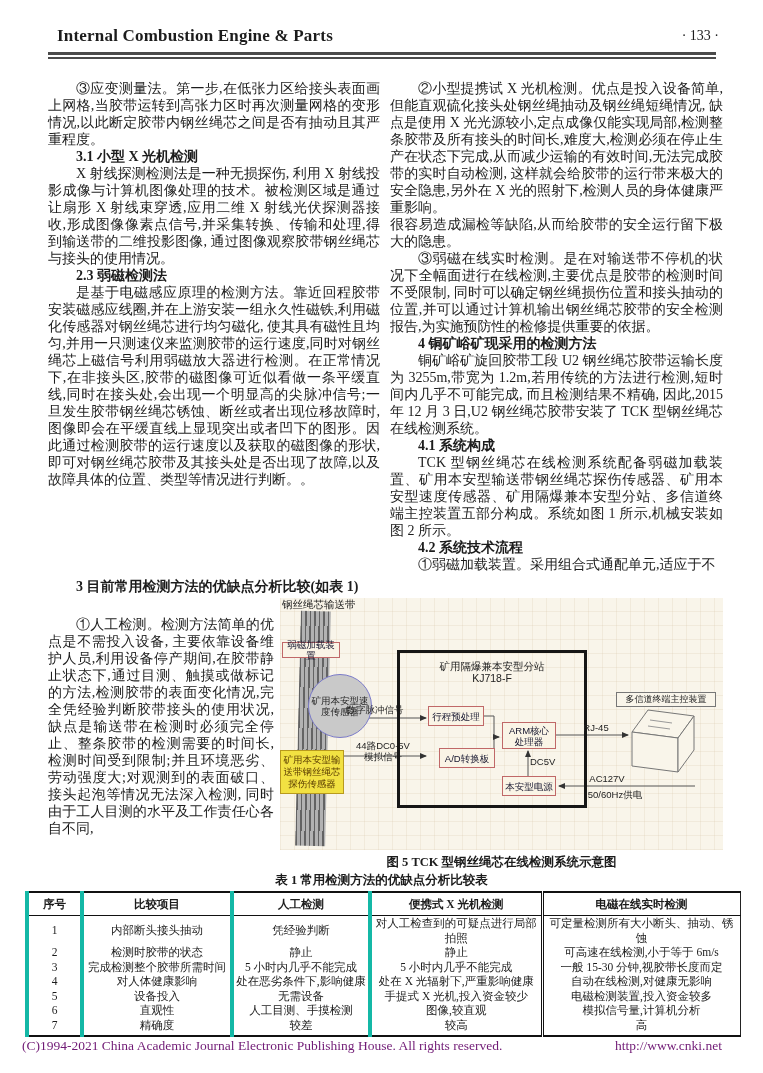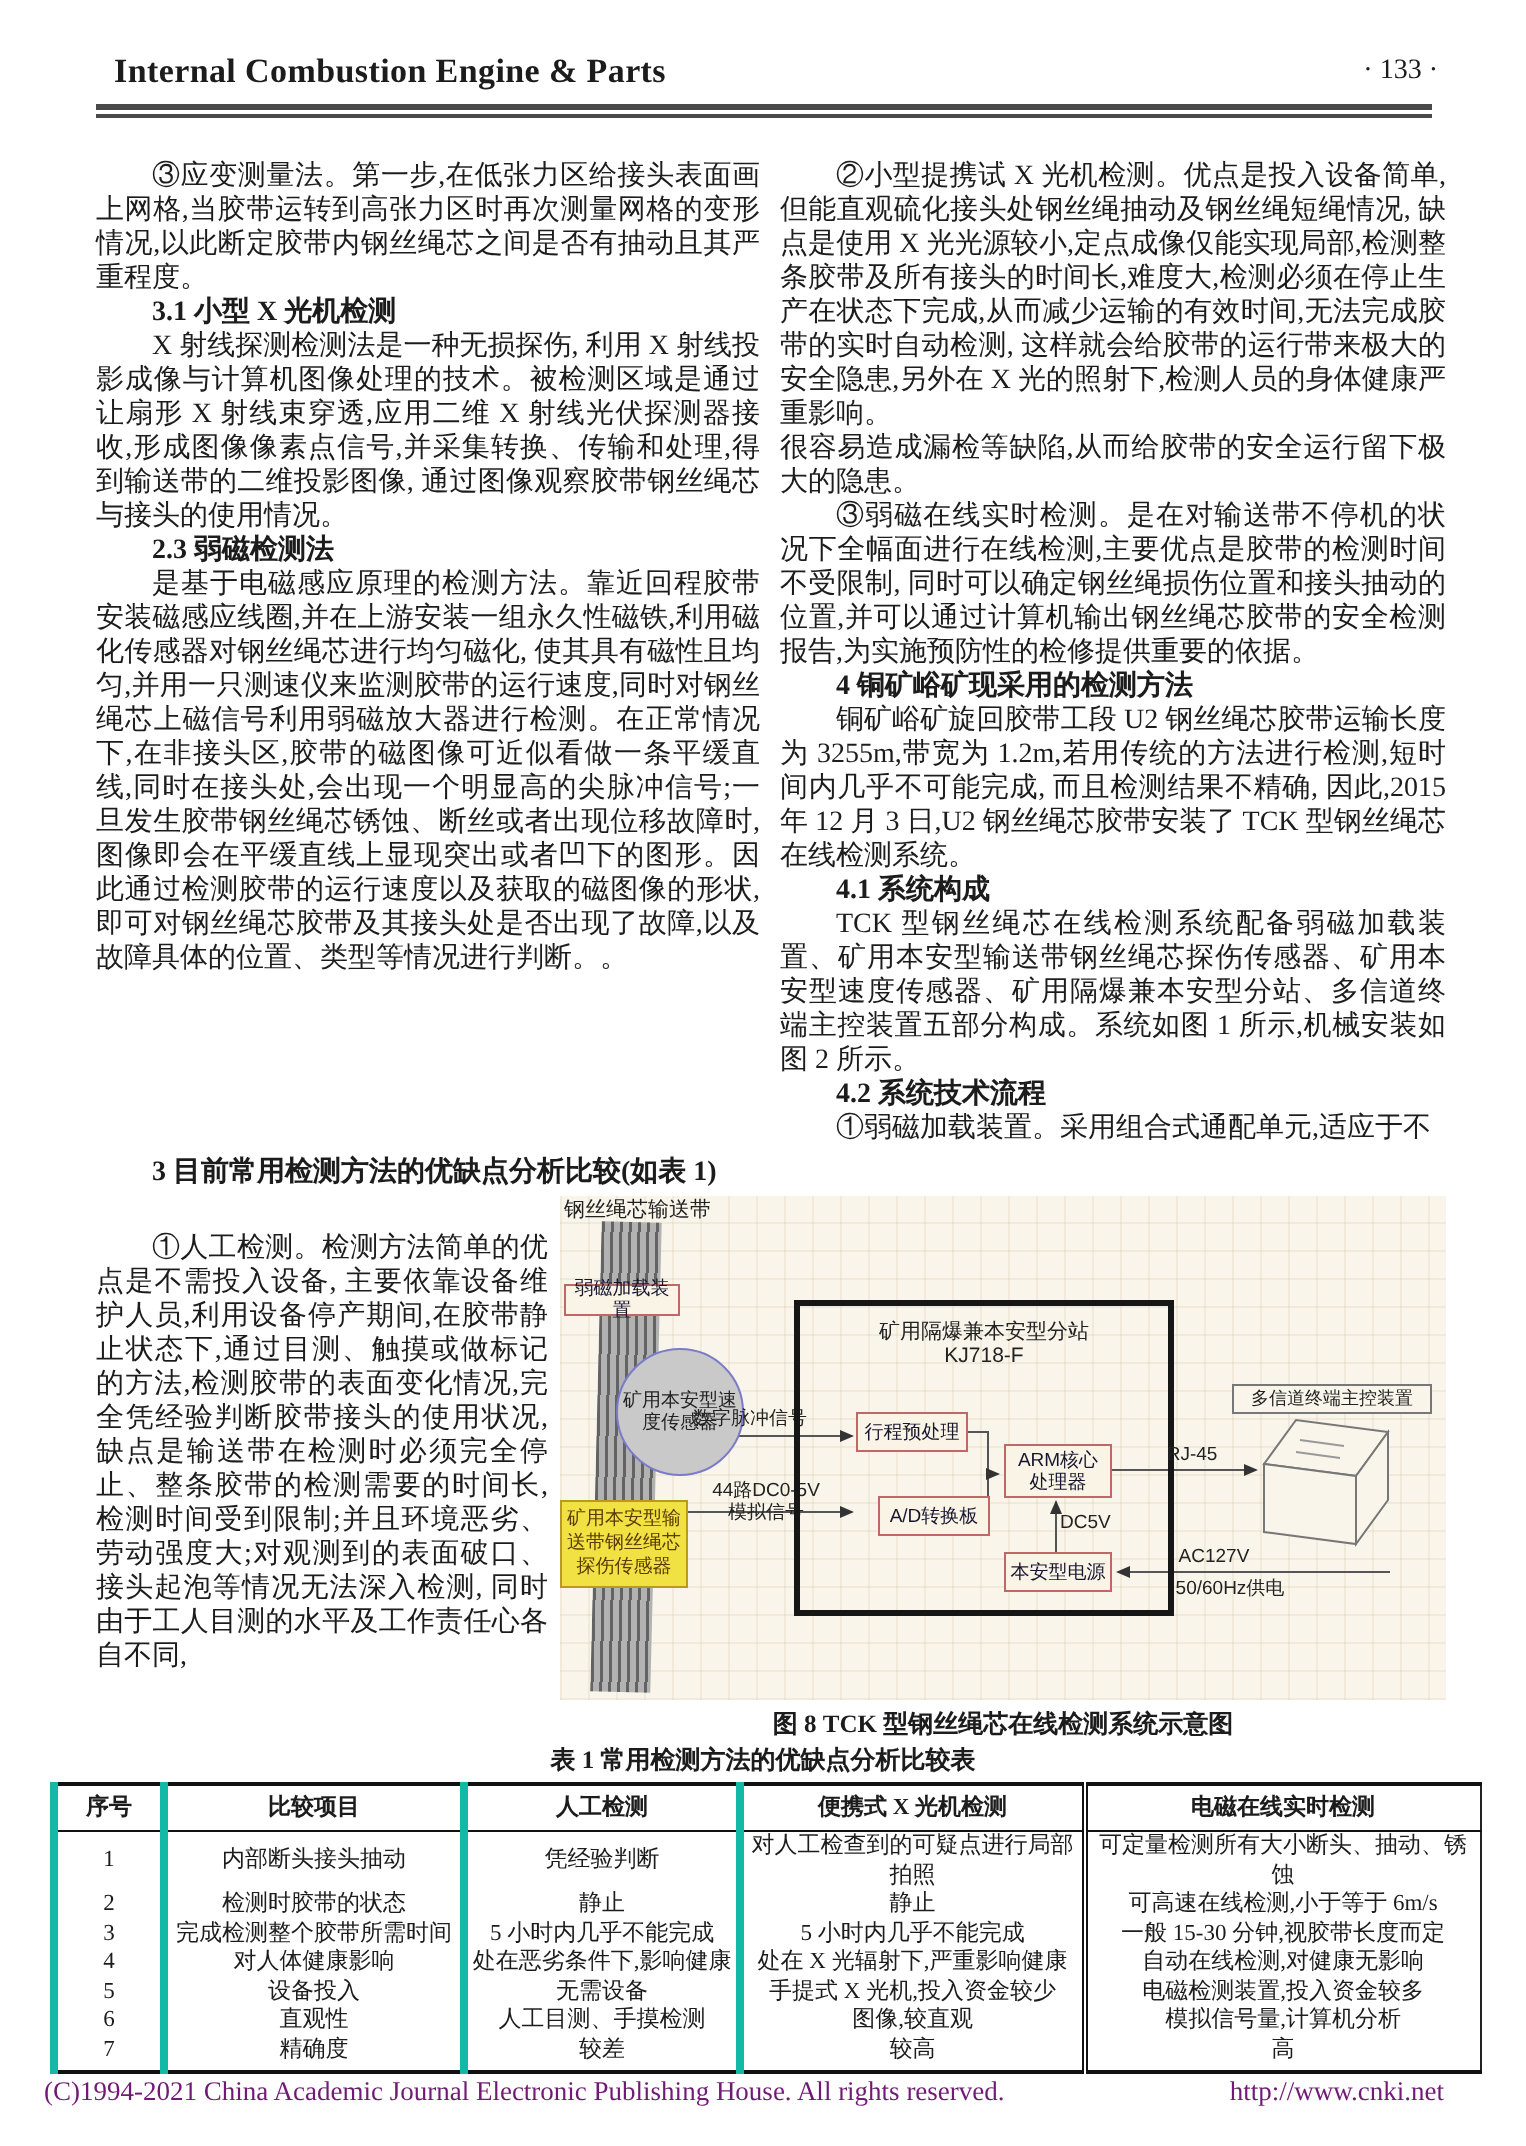--- a/index.html
+++ b/index.html
@@ -144,21 +144,21 @@
     <div class="fig-box" style="left:222px;top:178px;width:54px;height:20px;">本安型电源</div>
 
     <div class="sig-label" style="left:250px;top:158px;width:30px;text-align:left;">DC5V</div>
     <div class="sig-label" style="left:296px;top:124px;width:40px;">RJ-45</div>
     <div class="sig-label" style="left:305px;top:175px;width:44px;">AC127V</div>
     <div class="sig-label" style="left:300px;top:191px;width:70px;">50/60Hz供电</div>
 
     <div class="term-label">多信道终端主控装置</div>
   </div>
 
-  <div class="fig-caption">图 8  TCK 型钢丝绳芯在线检测系统示意图</div>
+  <div class="fig-caption">图 5  TCK 型钢丝绳芯在线检测系统示意图</div>
 
   <div class="tbl-caption">表 1  常用检测方法的优缺点分析比较表</div>
   <table class="cmp-table">
     <colgroup>
       <col style="width:55px">
         <col style="width:150px">
         <col style="width:138px">
         <col style="width:172px">
         <col style="width:198px">
     </colgroup>

